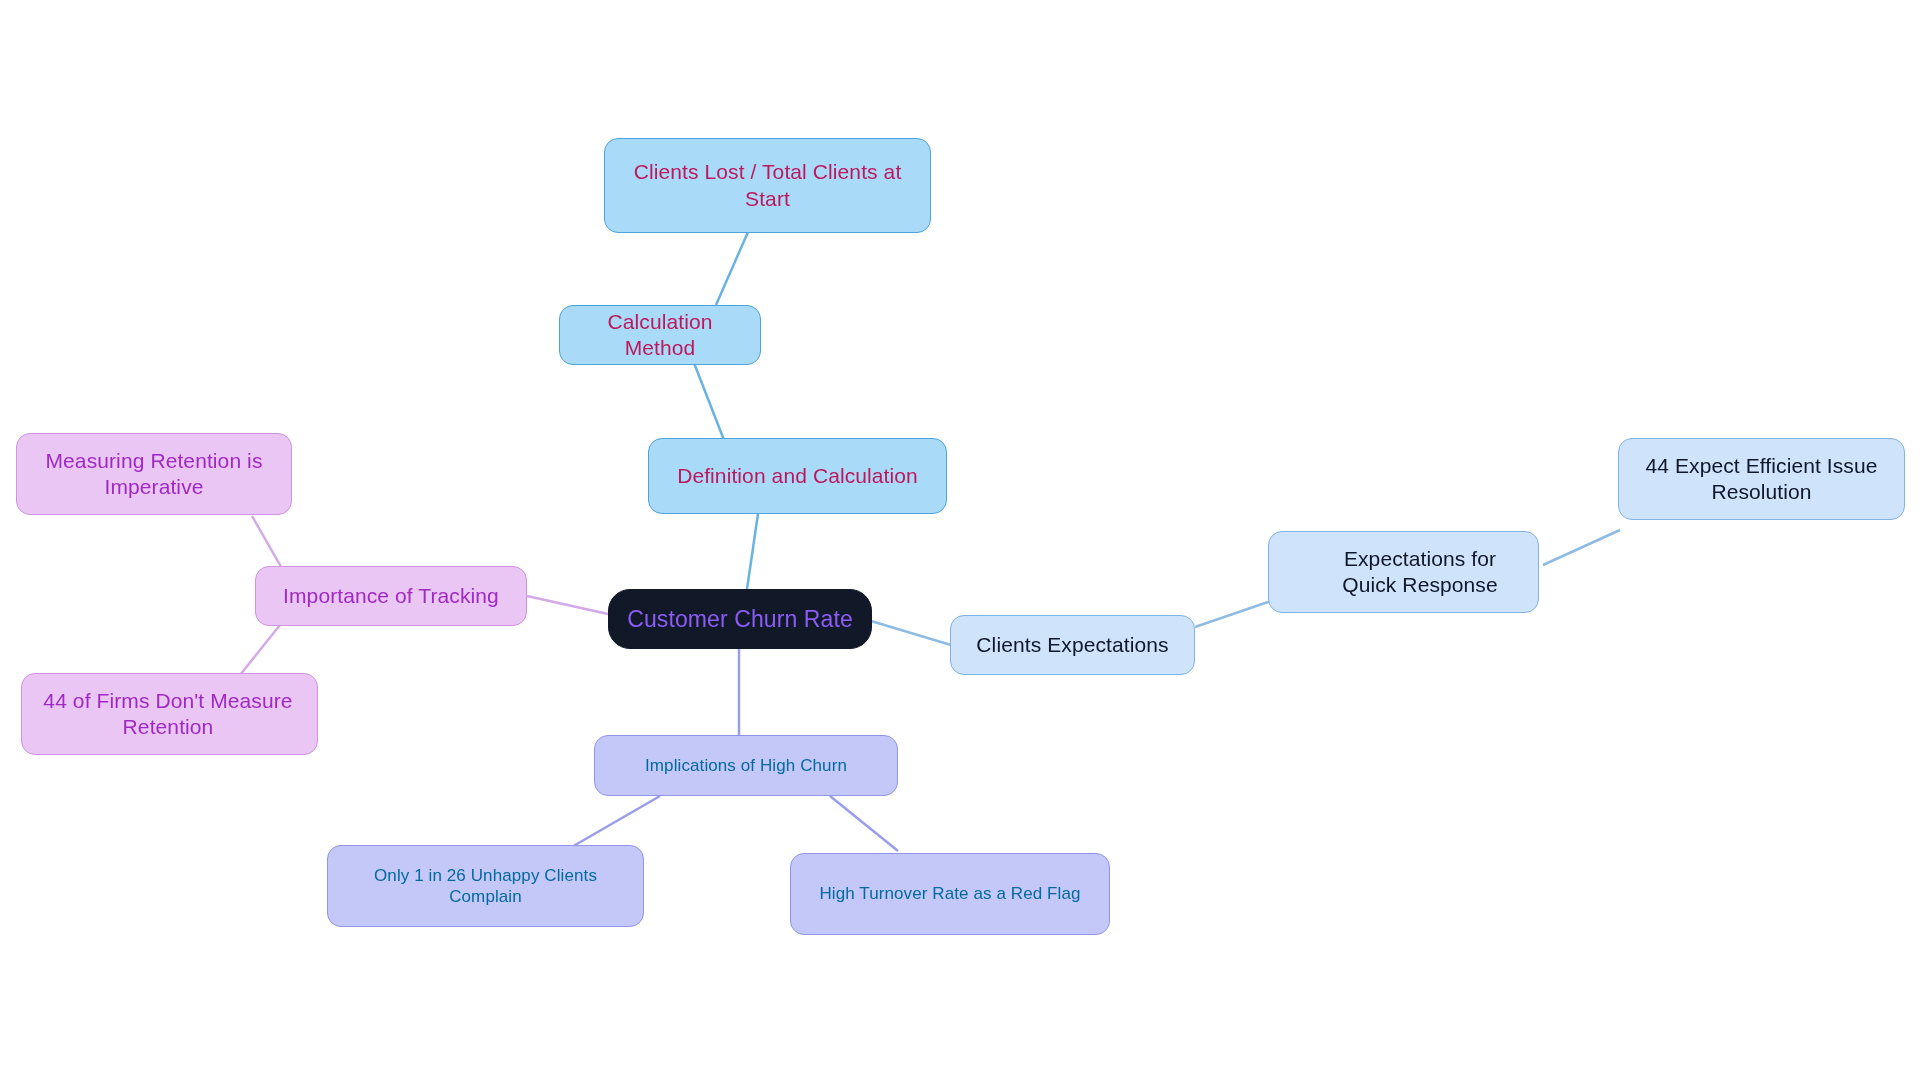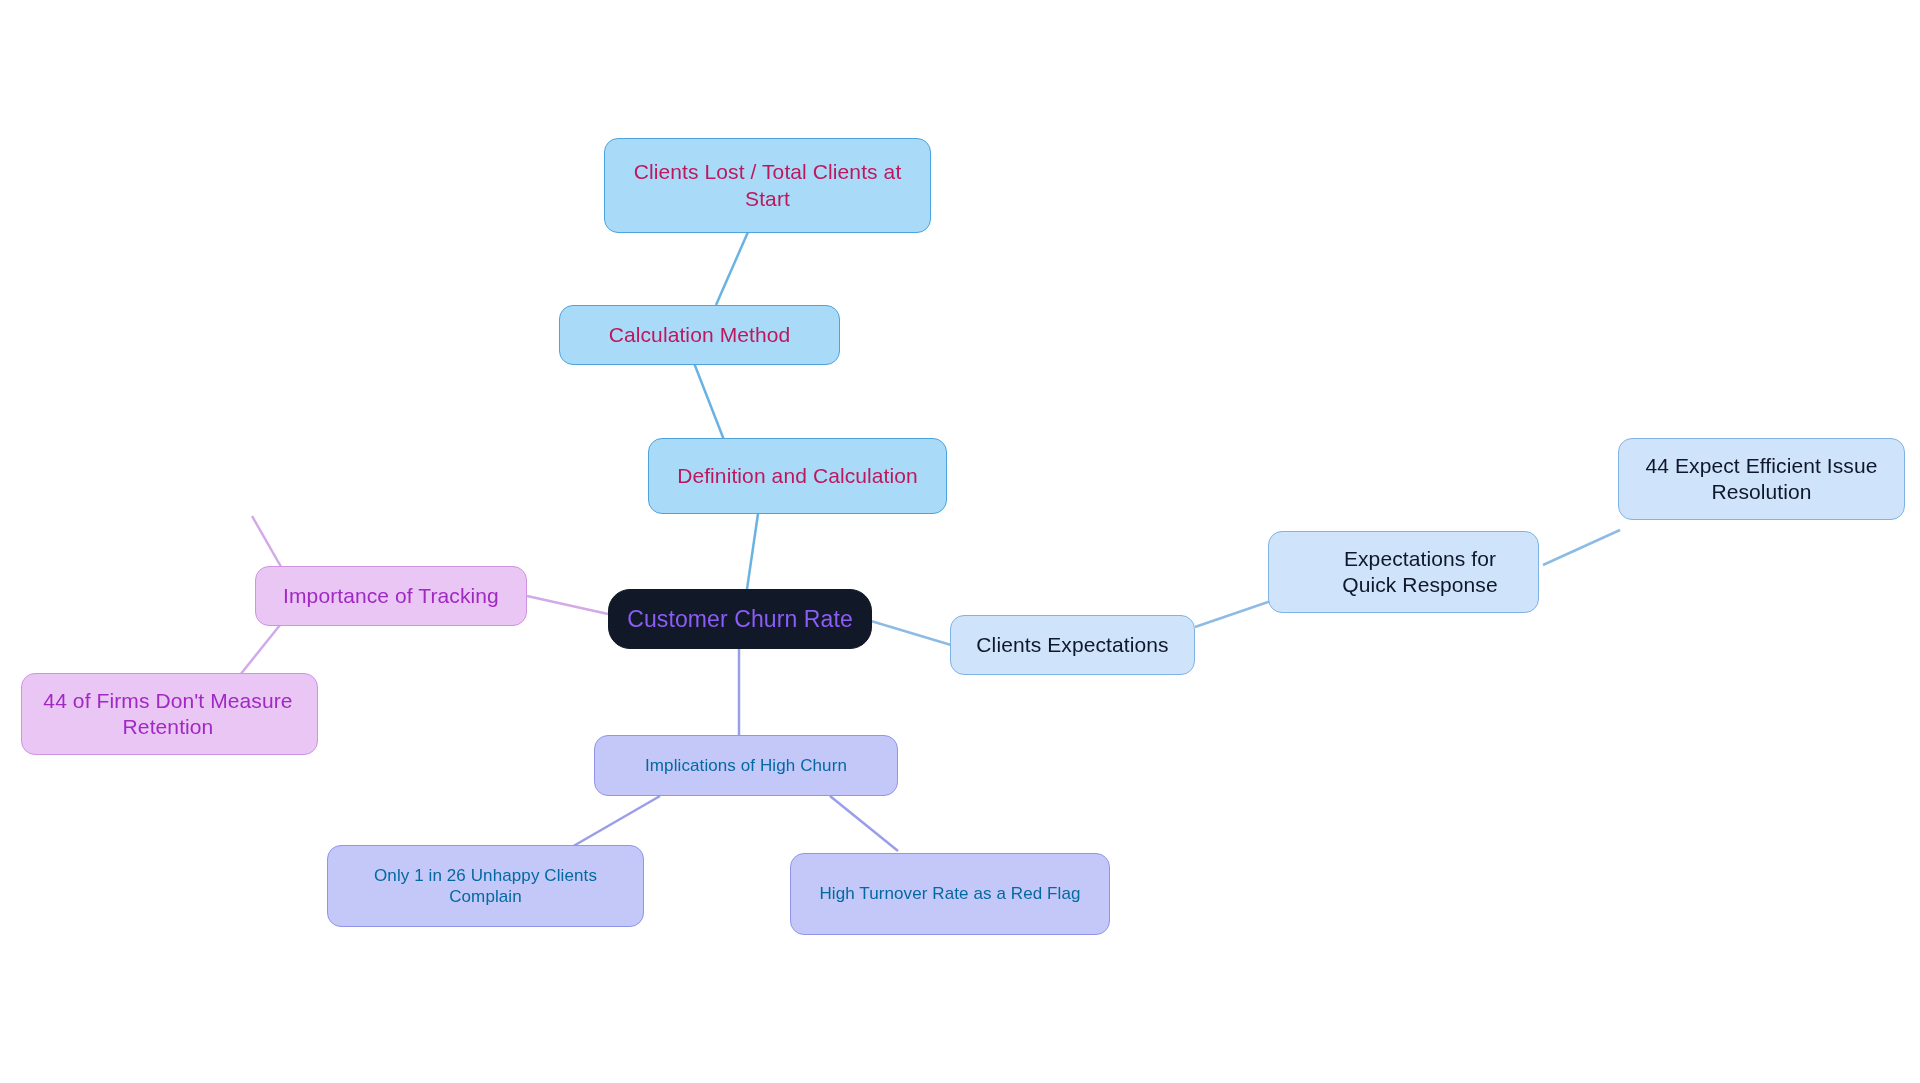--- a/index.html
+++ b/index.html
@@ -97,32 +97,35 @@
 
     <line x1="739" y1="648" x2="739" y2="737" stroke="#9a9ee8" stroke-width="2.5"></line>
     <line x1="660" y1="796" x2="570" y2="848" stroke="#9a9ee8" stroke-width="2.5"></line>
     <line x1="830" y1="796" x2="898" y2="851" stroke="#9a9ee8" stroke-width="2.5"></line>
   </svg>
 
   <div class="node node-blue" style="left:604px; top:138px; width:327px; height:95px;">
     <span class="node-label">Clients Lost / Total Clients at Start</span>
   </div>
 
-  <div class="node node-blue" style="left:559px; top:305px; width:281px; height:60px;">
+  <div class="node node-blue" style="left:559px; top:305px; width:202px; height:60px;">
     <span class="node-label">Calculation Method</span>
   </div>
 
   <div class="node node-blue" style="left:648px; top:438px; width:299px; height:76px;">
     <span class="node-label">Definition and Calculation</span>
   </div>
 
   <div class="node node-root" style="left:608px; top:589px; width:264px; height:60px;">
     <span class="node-label">Customer Churn Rate</span>
   </div>
 
+  <div class="node node-purple" style="left:16px; top:433px; width:276px; height:82px;">
+    <span class="node-label">Measuring Retention is Imperative</span>
+  </div>
 
   <div class="node node-purple" style="left:255px; top:566px; width:272px; height:60px;">
     <span class="node-label">Importance of Tracking</span>
   </div>
 
   <div class="node node-purple" style="left:21px; top:673px; width:297px; height:82px;padding-left:11px;">
     <span class="node-label">44 of Firms Don't Measure Retention</span>
   </div>
 
   <div class="node node-paleblue" style="left:950px; top:615px; width:245px; height:60px;">

